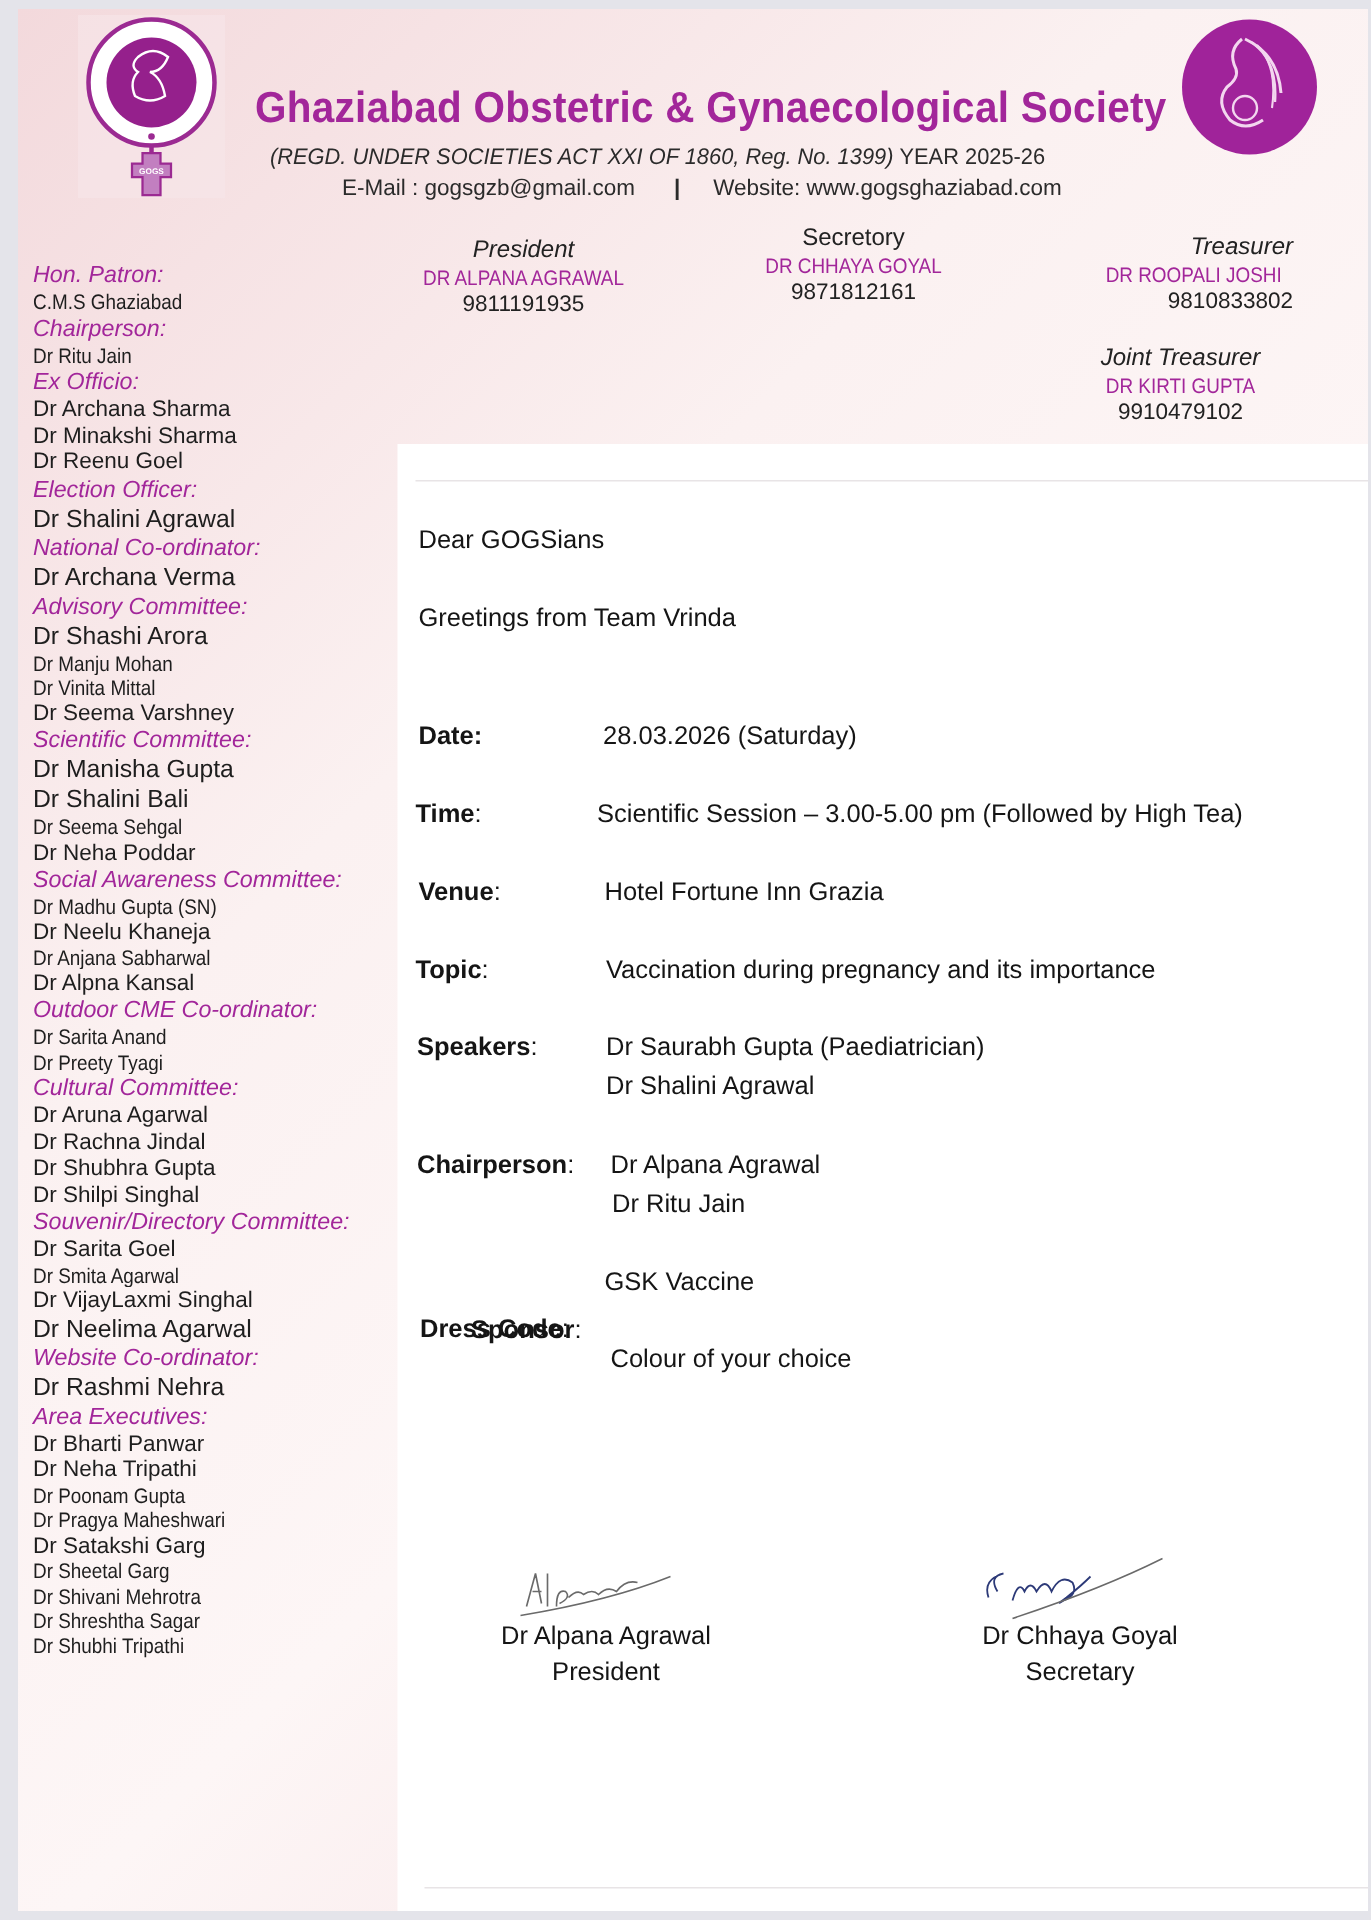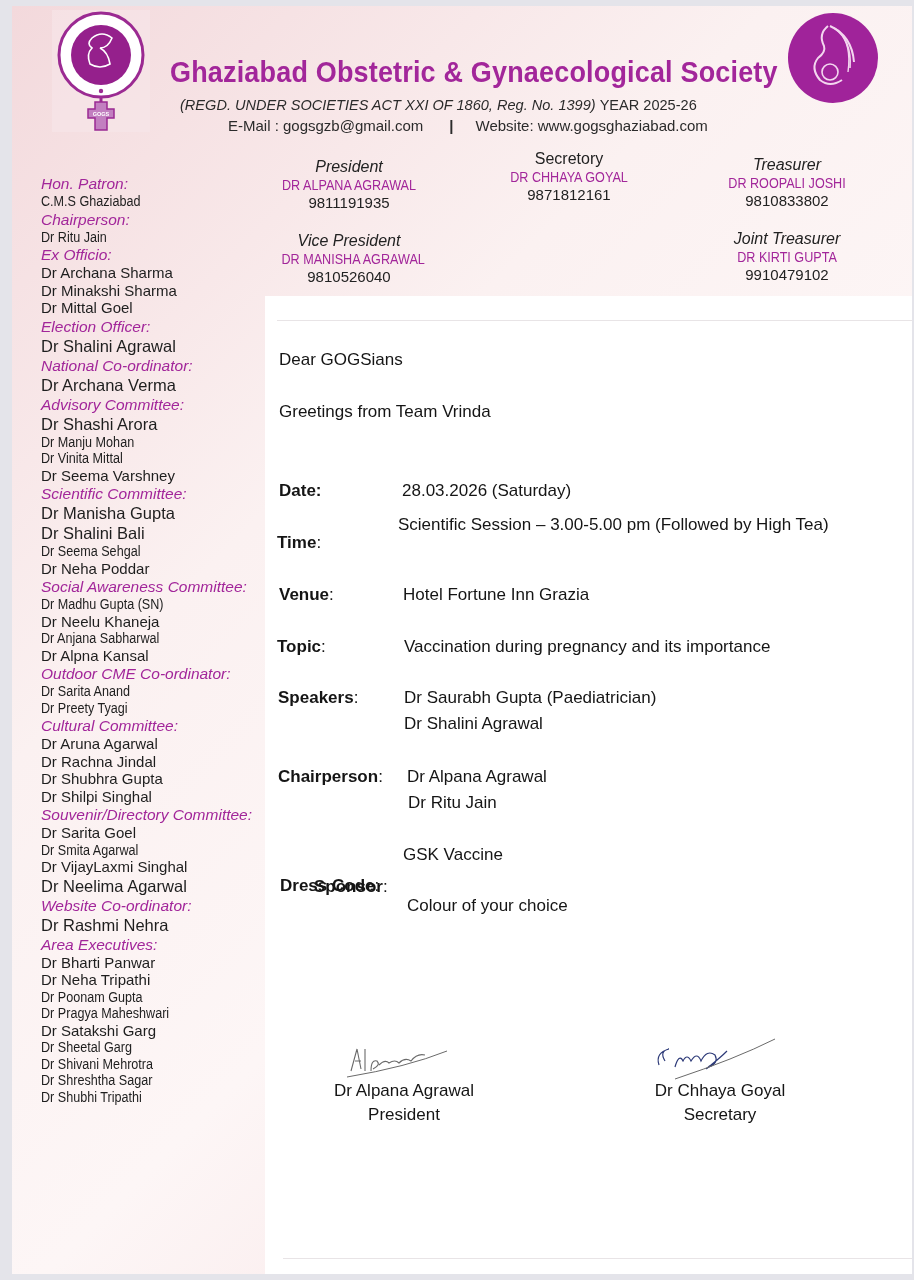--- a/index.html
+++ b/index.html
@@ -31,21 +31,21 @@
   .org-contact .sep { display: inline-block; margin: 0 22px 0 26px; font-weight: bold; }
 
   
   .officer { position: absolute; text-align: center; white-space: nowrap; }
   .officer .role { font-size: 16px; color: #222; }
   .officer .role.it { font-style: italic; }
   .officer .name { font-size: 14px; color: #a2269a; margin-top: 1px; transform: scaleX(0.9); }
   .officer .phone { font-size: 15px; color: #222; margin-top: 1px; }
 
   
-  .sidebar { position: absolute; left: 29px; top: 168px; width: 230px; }
+  .sidebar { position: absolute; left: 10px; top: 168px; width: 230px; }
   .sb-heading { font-size: 15.5px; font-style: italic; color: #a2269a; line-height: 19px; white-space: nowrap; }
   .sb-name { font-size: 15px; color: #1e1e1e; line-height: 17.5px; white-space: nowrap; }
   .sb-name.lg { font-size: 16.5px; line-height: 20px; }
   .sb-name.sm { font-size: 14px; line-height: 16.5px; transform: scaleX(0.9); transform-origin: left; }
 
   
   .letter {
     position: absolute; left: 253px; top: 290px; width: 647px; height: 978px;
     background: #ffffff;
   }
@@ -101,50 +101,45 @@
   <div class="officer" style="left:262px; top:152px; width:150px;">
     <div class="role it">President</div>
     <div class="name">DR ALPANA AGRAWAL</div>
     <div class="phone">9811191935</div>
   </div>
   <div class="officer" style="left:482px; top:144px; width:150px;">
     <div class="role">Secretory</div>
     <div class="name">DR CHHAYA GOYAL</div>
     <div class="phone">9871812161</div>
   </div>
-  <div class="officer" style="left:700px; top:150px; width:150px;">
+  <div class="officer" style="left:700px; top:150px; width:150px;text-align:right;">
     <div class="role it">Treasurer</div>
     <div class="name">DR ROOPALI JOSHI</div>
     <div class="phone">9810833802</div>
-  </div>
-  <div class="officer" style="left:262px; top:226px; width:150px;">
-    <div class="role it">Vice President</div>
-    <div class="name">DR MANISHA AGRAWAL</div>
-    <div class="phone">9810526040</div>
   </div>
   <div class="officer" style="left:700px; top:224px; width:150px;">
     <div class="role it">Joint Treasurer</div>
     <div class="name">DR KIRTI GUPTA</div>
     <div class="phone">9910479102</div>
   </div>
 
   <div class="sidebar">
     <div>
       <div class="sb-heading">Hon. Patron:</div>
       <div class="sb-name sm">C.M.S Ghaziabad</div>
     </div>
     <div>
       <div class="sb-heading">Chairperson:</div>
       <div class="sb-name sm">Dr Ritu Jain</div>
     </div>
     <div>
       <div class="sb-heading">Ex Officio:</div>
       <div class="sb-name">Dr Archana Sharma</div>
       <div class="sb-name">Dr Minakshi  Sharma</div>
-      <div class="sb-name">Dr Mittal Goel</div>
+      <div class="sb-name">Dr Reenu Goel</div>
     </div>
     <div>
       <div class="sb-heading">Election  Officer:</div>
       <div class="sb-name lg">Dr Shalini Agrawal</div>
     </div>
     <div>
       <div class="sb-heading">National  Co-ordinator:</div>
       <div class="sb-name lg">Dr Archana Verma</div>
     </div>
     <div>
@@ -212,21 +207,21 @@
     <div class="body-text" style="left:14px; top:106px;">Greetings from Team Vrinda</div>
 
     <div class="body-text" style="left:14px; top:185px;">
       <span class="lbl">Date:</span>
     </div>
     <div class="body-text" style="left:137px; top:185px;">28.03.2026 (Saturday)</div>
 
     <div class="body-text" style="left:12px; top:237px;">
       <span class="lbl">Time</span><span>:</span>
     </div>
-    <div class="body-text" style="left:133px; top:219px;">Scientific Session – 3.00-5.00 pm (Followed by High Tea)</div>
+    <div class="body-text" style="left:133px; top:237px;">Scientific Session – 3.00-5.00 pm (Followed by High Tea)</div>
 
     <div class="body-text" style="left:14px; top:289px;">
       <span class="lbl">Venue</span><span>:</span>
     </div>
     <div class="body-text" style="left:138px; top:289px;text-align:right;">Hotel Fortune Inn Grazia</div>
 
     <div class="body-text" style="left:12px; top:341px;">
       <span class="lbl">Topic</span><span>:</span>
     </div>
     <div class="body-text" style="left:139px; top:341px;">Vaccination during pregnancy and its importance</div>

